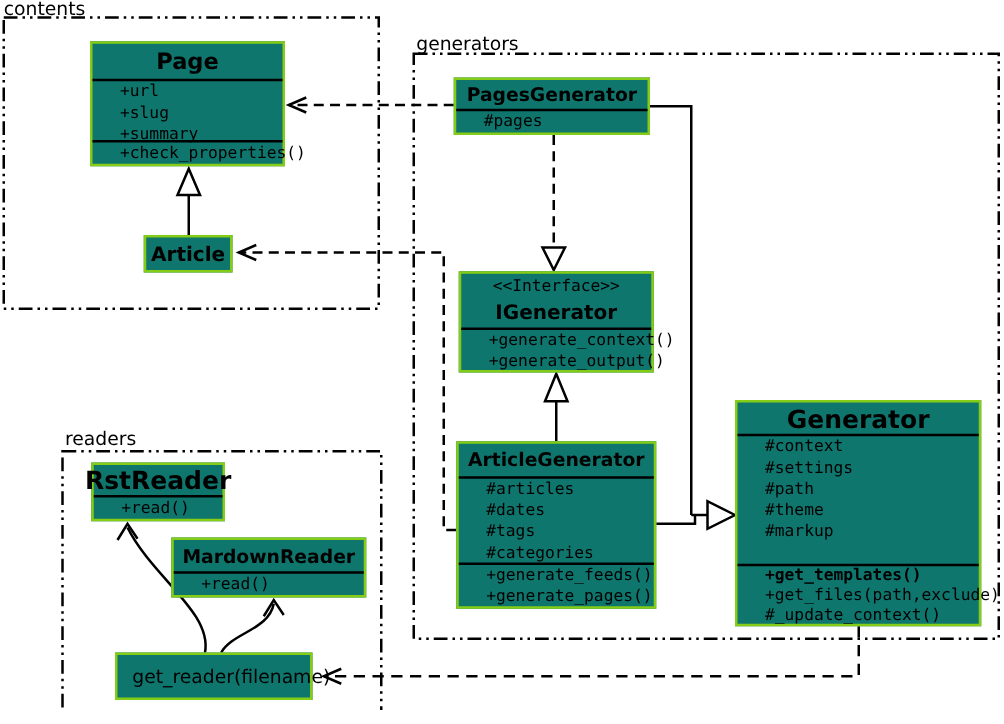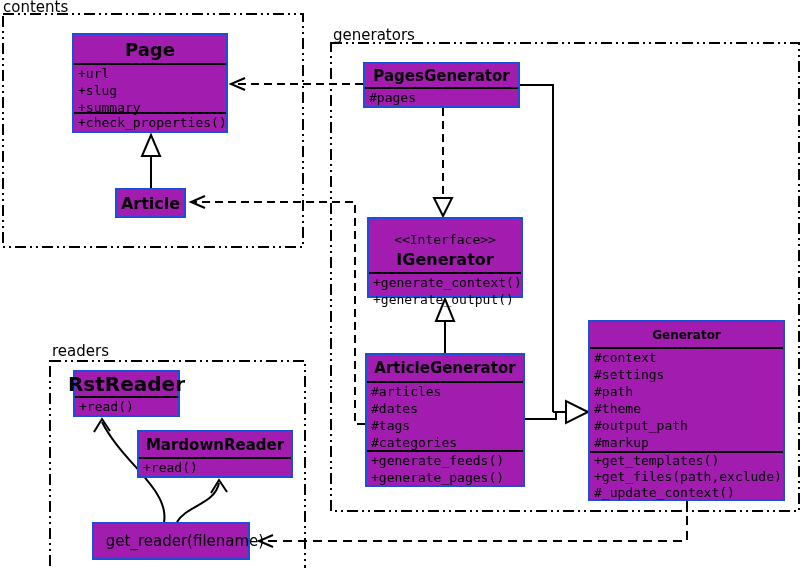--- a/index.html
+++ b/index.html
@@ -1,25 +1,25 @@
 <!DOCTYPE html>
 <html><head>
 <meta charset="utf-8">
 <style>
   html,body{margin:0;padding:0;background:#ffffff;}
   #canvas{position:relative;width:803px;height:568px;background:#ffffff;
           font-family:"DejaVu Sans",sans-serif;color:#000;overflow:hidden;}
   #wires{position:absolute;left:0;top:0;width:803px;height:579px;}
   .pkg-label{position:absolute;font-size:15px;line-height:15px;color:#000;}
-  .cls{position:absolute;box-sizing:border-box;border:2px solid #1d4ed8;background:#a21caf;}
+  .cls{position:absolute;box-sizing:border-box;border:2px solid #84cc16;background:#0f766e;}
   .cls-title{font-weight:bold;text-align:center;display:flex;align-items:center;justify-content:center;
              font-family:"DejaVu Sans",sans-serif;}
   .compartment{box-sizing:border-box;border-top:2px solid #000;}
   .member{font-family:"DejaVu Sans Mono",monospace;font-size:13px;line-height:17px;
-          padding-left:4px;white-space:pre;color:#000;}
+          padding-left:22px;white-space:pre;color:#000;}
   .stereotype{font-family:"DejaVu Sans Mono",monospace;font-size:13px;text-align:center;line-height:17px;}
   .plain-box-label{display:flex;align-items:center;justify-content:center;font-size:15px;height:100%;}
 </style>
 </head>
 <body>
 
 <div id="canvas">
 
   <svg id="wires" viewBox="0 0 803 579" xmlns="http://www.w3.org/2000/svg">
 
@@ -96,21 +96,21 @@
   </div>
 
   <div class="cls" style="left:363px;top:62px;width:157px;height:46px;">
     <div class="cls-title" style="height:23px;font-size:15px;">PagesGenerator</div>
     <div class="compartment" style="height:19px;">
       <div class="member">#pages</div>
     </div>
   </div>
 
   <div class="cls" style="left:367px;top:217px;width:156px;height:81px;">
-    <div style="height:41px;padding-top:12px;">
+    <div style="height:41px;padding-top:2px;">
       <div class="stereotype">&lt;&lt;Interface&gt;&gt;</div>
       <div class="cls-title" style="height:22px;font-size:16px;">IGenerator</div>
     </div>
     <div class="compartment" style="height:36px;">
       <div class="member">+generate_context()</div>
       <div class="member">+generate_output()</div>
     </div>
   </div>
 
   <div class="cls" style="left:365px;top:353px;width:160px;height:134px;">
@@ -121,31 +121,30 @@
       <div class="member">#tags</div>
       <div class="member">#categories</div>
     </div>
     <div class="compartment" style="height:35px;">
       <div class="member">+generate_feeds()</div>
       <div class="member">+generate_pages()</div>
     </div>
   </div>
 
   <div class="cls" style="left:588px;top:320px;width:197px;height:181px;">
-    <div class="cls-title" style="height:25px;font-size:12px;">Generator</div>
+    <div class="cls-title" style="height:25px;font-size:20px;">Generator</div>
     <div class="compartment" style="height:104px;">
       <div class="member">#context</div>
       <div class="member">#settings</div>
       <div class="member">#path</div>
       <div class="member">#theme</div>
-      <div class="member">#output_path</div>
       <div class="member">#markup</div>
     </div>
     <div class="compartment" style="height:48px;">
-      <div class="member" style="line-height:16px;">+get_templates()</div>
+      <div class="member" style="line-height:16px;font-weight:bold;">+get_templates()</div>
       <div class="member" style="line-height:16px;">+get_files(path,exclude)</div>
       <div class="member" style="line-height:16px;">#_update_context()</div>
     </div>
   </div>
 
   <div class="cls" style="left:73px;top:370px;width:107px;height:47px;">
     <div class="cls-title" style="height:24px;font-size:20px;">RstReader</div>
     <div class="compartment" style="height:19px;">
       <div class="member">+read()</div>
     </div>

